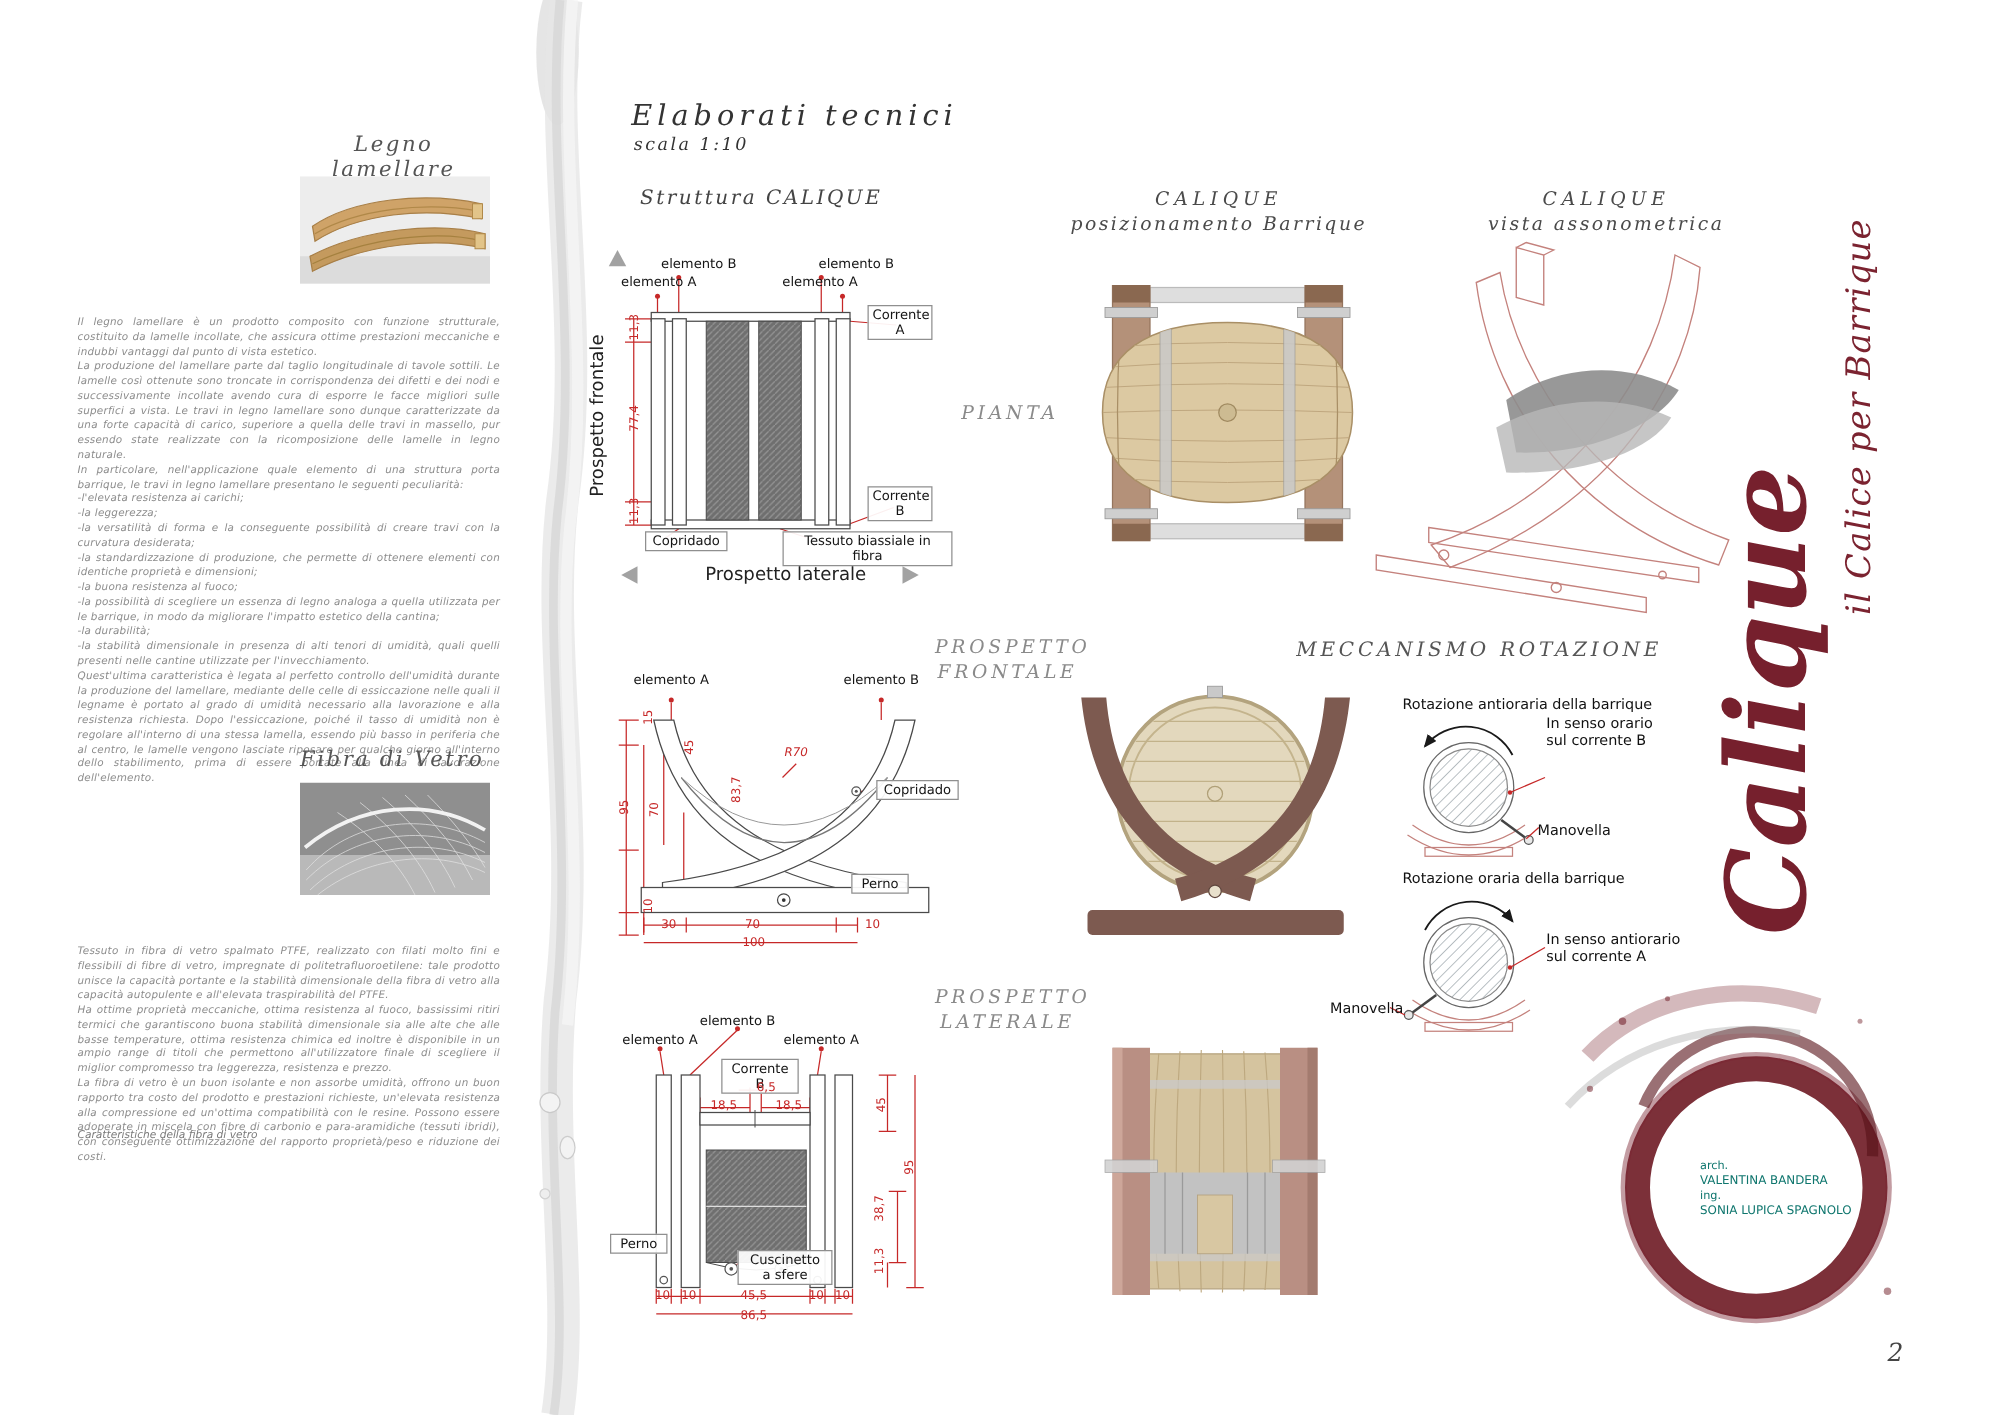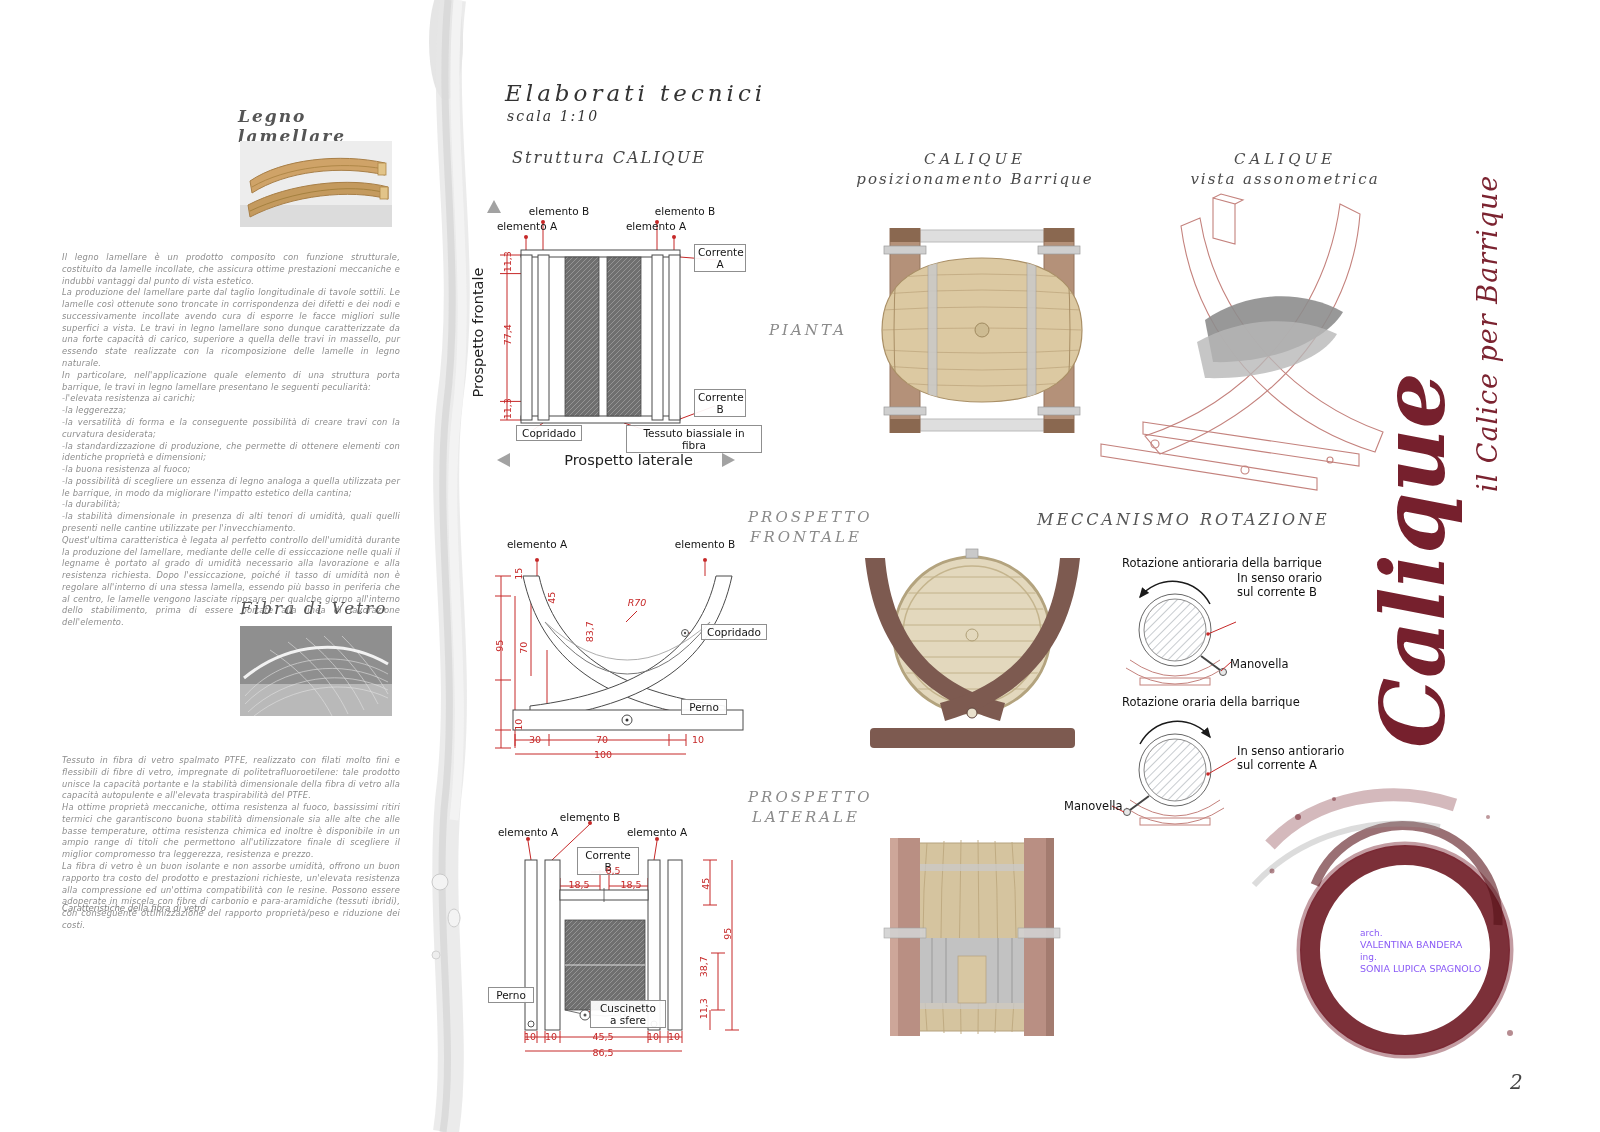--- a/index.html
+++ b/index.html
@@ -50,21 +50,21 @@
   <svg class="abs" style="left:398px;top:0" width="105" height="1132" viewBox="0 0 105 1132">
     <ellipse cx="48" cy="42" rx="17" ry="58" fill="#cfcfcf" opacity=".55"></ellipse>
     <path d="M55,0 C40,120 72,260 52,400 C38,520 68,660 50,800 C40,920 62,1040 48,1132" stroke="#e6e6e6" stroke-width="26" fill="none" opacity=".8"></path>
     <path d="M50,0 C38,130 66,270 48,410 C36,530 62,670 46,810 C38,930 58,1045 45,1132" stroke="#d4d4d4" stroke-width="7" fill="none" opacity=".7"></path>
     <path d="M60,0 C48,140 76,280 58,420 C46,540 72,680 56,820" stroke="#f4f4f4" stroke-width="9" fill="none" opacity=".9"></path>
     <circle cx="42" cy="882" r="8" fill="#f3f3f3" stroke="#c9c9c9"></circle>
     <ellipse cx="56" cy="918" rx="6" ry="9" fill="#f3f3f3" stroke="#cccccc"></ellipse>
     <circle cx="38" cy="955" r="4" fill="#eeeeee" stroke="#d2d2d2"></circle>
   </svg>
 
-  <div class="abs ser" style="left:238px;top:106px;width:154px;text-align:left;font-size:17px;letter-spacing:2px;color:#555;font-weight:bold;">Legno lamellare</div>
+  <div class="abs ser" style="left:238px;top:106px;width:154px;text-align:center;font-size:17px;letter-spacing:2px;color:#555;">Legno lamellare</div>
 
   <svg class="abs" style="left:240px;top:141px" width="152" height="86" viewBox="0 0 152 86">
     <rect width="152" height="86" fill="#ededed"></rect>
     <rect y="64" width="152" height="22" fill="#dcdcdc"></rect>
     <path d="M10,40 C42,18 100,12 145,22 L145,34 C100,24 46,30 12,52 Z" fill="#cfa368" stroke="#a87f47" stroke-width="1"></path>
     <path d="M12,46 C46,26 100,20 144,28" stroke="#b08848" stroke-width="1" fill="none"></path>
     <path d="M8,64 C50,42 110,36 148,46 L148,58 C110,48 52,54 10,76 Z" fill="#c49a5e" stroke="#a87f47" stroke-width="1"></path>
     <path d="M10,70 C52,50 110,42 146,52" stroke="#a5813f" stroke-width="1" fill="none"></path>
     <rect x="138" y="22" width="8" height="12" fill="#e2c489" stroke="#b08848" stroke-width=".8"></rect>
     <rect x="140" y="46" width="8" height="12" fill="#e2c489" stroke="#b08848" stroke-width=".8"></rect>
@@ -418,21 +418,21 @@
     <path d="M75,110 A95,95 0 0 1 258,150" fill="none" stroke="#561018" stroke-width="9" opacity=".6"></path>
     <path d="M30,70 C75,22 150,8 215,30" fill="none" stroke="#7a2430" stroke-width="13" opacity=".32"></path>
     <path d="M14,110 C60,60 130,40 200,52" fill="none" stroke="#9a9a9a" stroke-width="6" opacity=".35"></path>
     <circle cx="58" cy="42" r="3" fill="#6e1a24" opacity=".55"></circle>
     <circle cx="94" cy="24" r="2" fill="#6e1a24" opacity=".5"></circle>
     <circle cx="32" cy="96" r="2.5" fill="#6e1a24" opacity=".5"></circle>
     <circle cx="248" cy="42" r="2" fill="#6e1a24" opacity=".45"></circle>
     <circle cx="270" cy="258" r="3" fill="#6e1a24" opacity=".5"></circle>
   </svg>
 
-  <div class="abs" style="left:1360px;top:928px;width:140px;color:#8b5cf6;">
+  <div class="abs" style="left:1360px;top:928px;width:140px;color:#0f766e;">
     <div style="font-size:9px;">arch.</div>
     <div style="font-size:9.5px;line-height:1.5;">VALENTINA BANDERA</div>
     <div style="font-size:9px;">ing.</div>
     <div style="font-size:9.5px;line-height:1.5;">SONIA LUPICA SPAGNOLO</div>
   </div>
 
   <div class="abs ser" style="left:1510px;top:1070px;font-size:20px;color:#444;">2</div>
 
   <div class="abs lbl" style="left:520px;top:205px;width:78px;">elemento B</div>
   <div class="abs lbl" style="left:646px;top:205px;width:78px;">elemento B</div>

